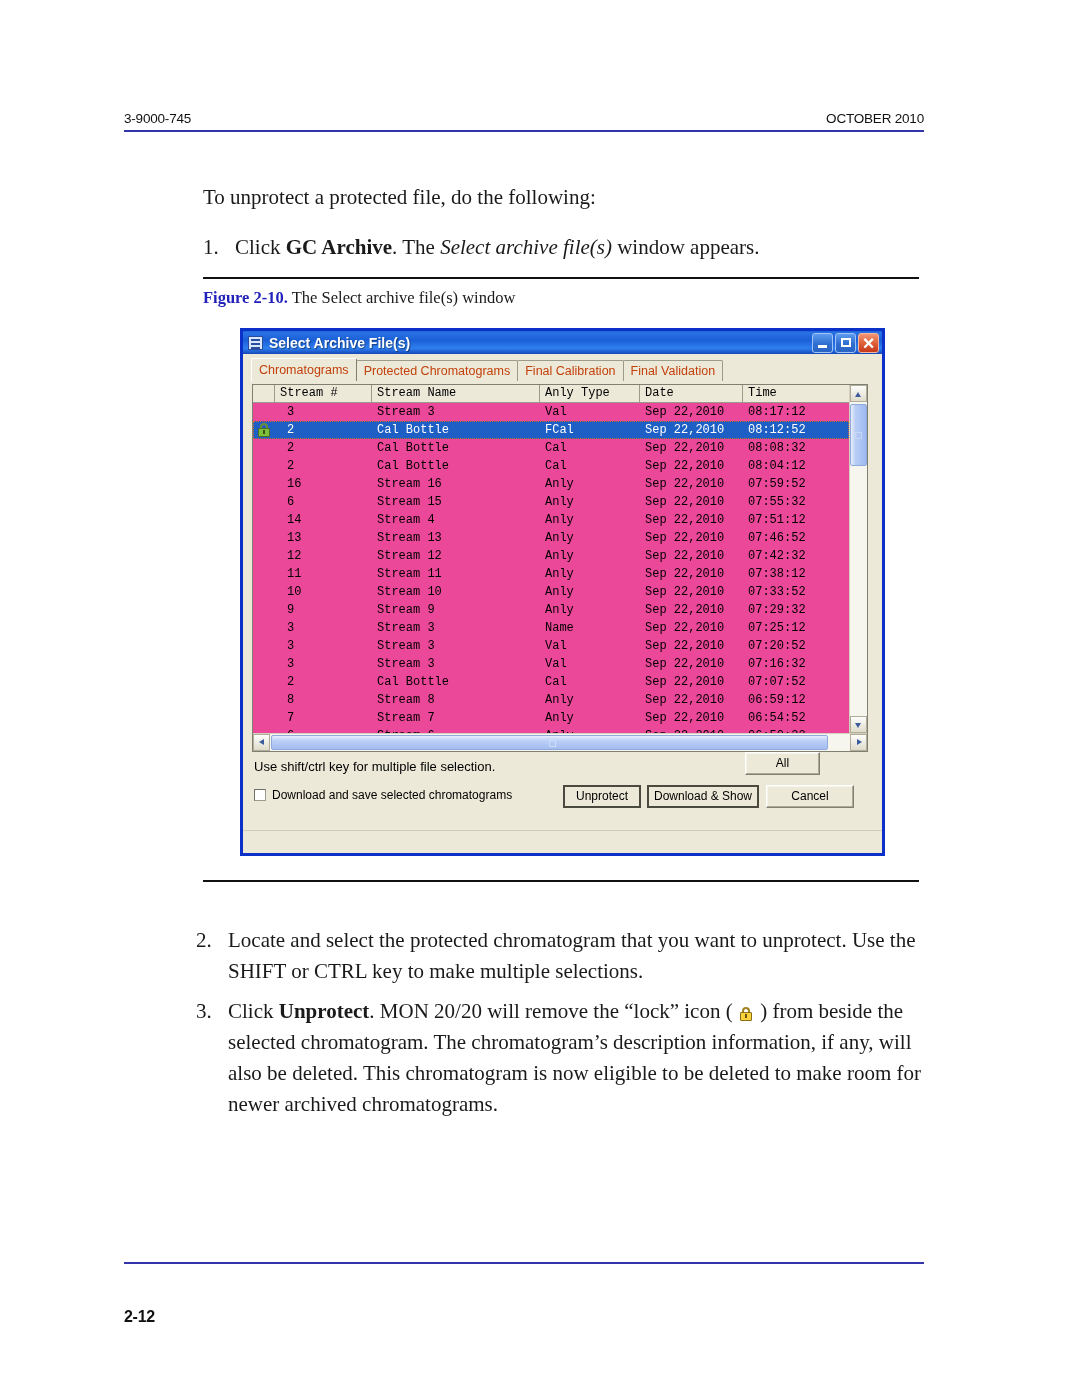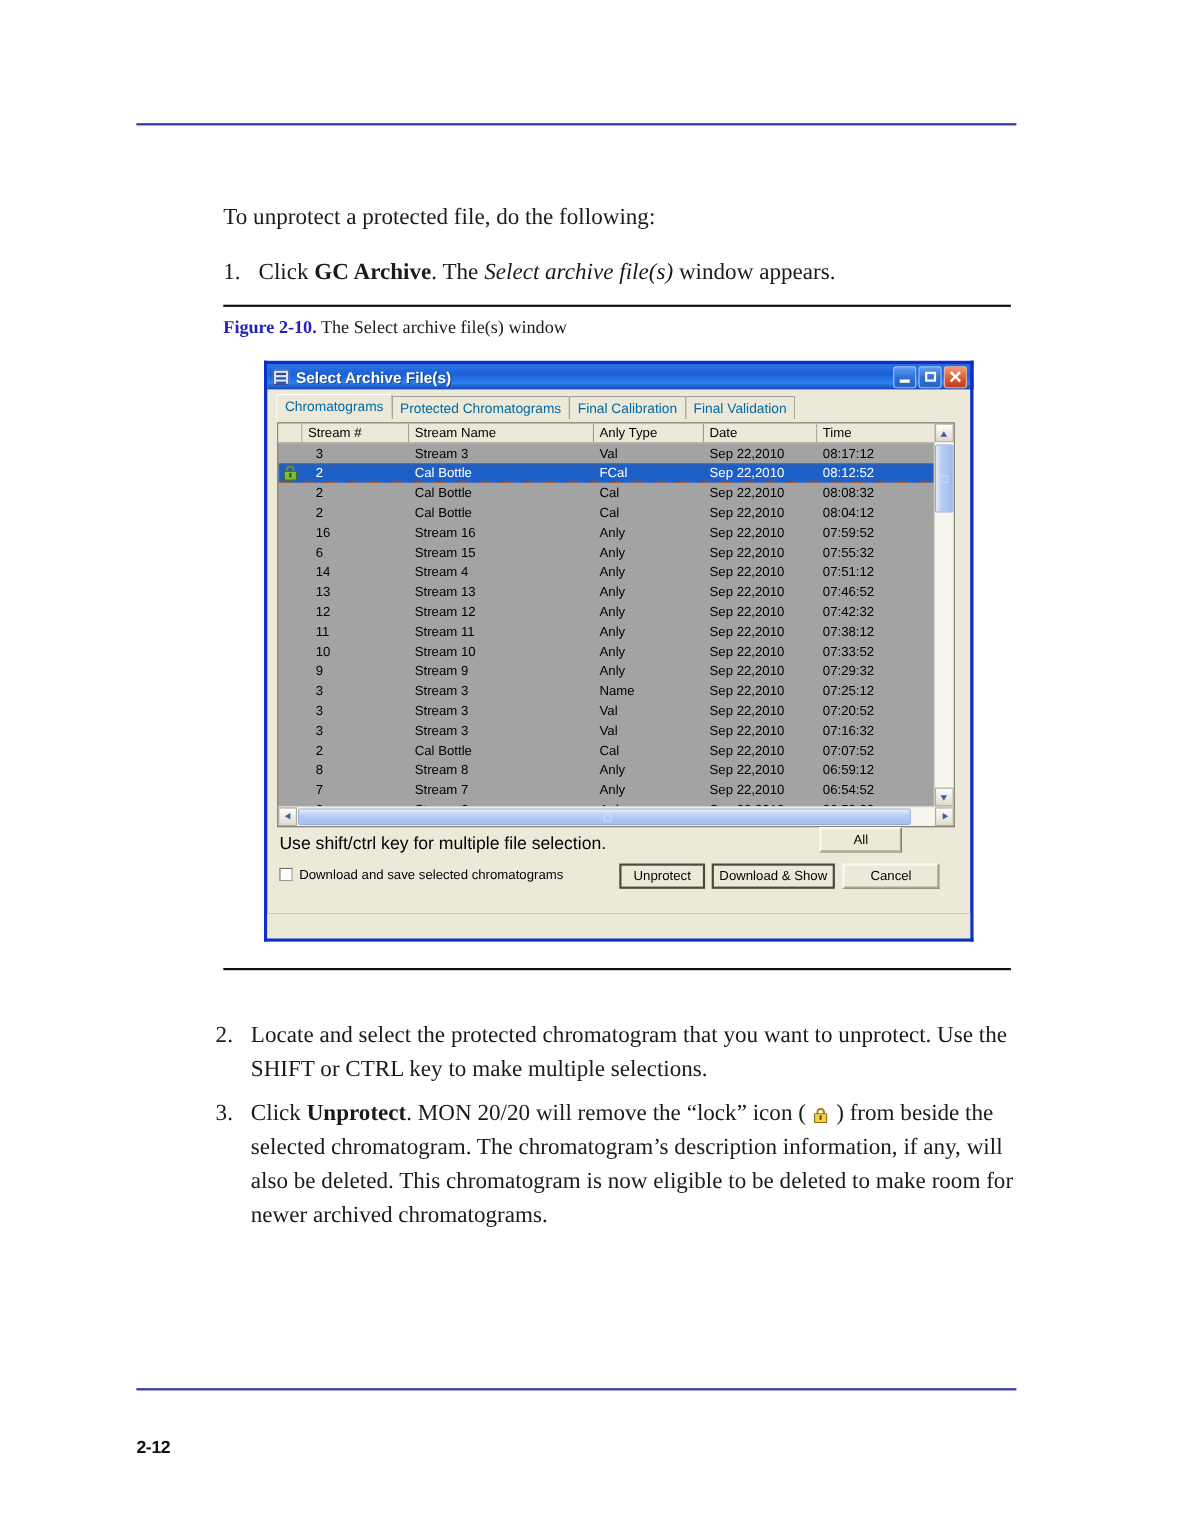--- a/index.html
+++ b/index.html
@@ -228,21 +228,21 @@
   .tabstrip {
     display: flex;
     align-items: flex-end;
     padding: 5px 0 0 8px;
     height: 22px;
     box-sizing: content-box;
     position: relative;
   }
   .tab {
     font-size: 12.5px;
-    color: #0369a1;
+    color: #c2410c;
     padding: 3px 7px 3px 7px;
     border: 1px solid #9b9b8c;
     border-bottom: none;
     background: #ece9d8;
     margin-right: -1px;
     white-space: nowrap;
     line-height: 14px;
     border-radius: 2px 2px 0 0;
   }
   .tab.active {
@@ -256,25 +256,26 @@
   }
 
   
   .gridwrap {
     position: absolute;
     left: 9px;
     top: 56px;
     width: 616px;
     height: 368px;
     border: 1px solid #7f7f72;
-    background: #a3a3a3;
+    background: #ec4899;
     box-sizing: border-box;
     display: flex;
     flex-direction: column;
     overflow: hidden;
+    font-family: Liberation Mono, monospace;
   }
   .grid-main {
     display: flex;
     flex: 1 1 auto;
     min-height: 0;
   }
   .grid-cols {
     flex: 1 1 auto;
     min-width: 0;
     display: flex;
@@ -483,21 +484,21 @@
     height: 7px;
     border: 1px solid #cfdcf7;
     box-sizing: border-box;
   }
 
   
   .hint {
     position: absolute;
     left: 11px;
     top: 431px;
-    font-size: 16px;
+    font-size: 13px;
     color: #000;
   }
   .chkline {
     position: absolute;
     left: 11px;
     top: 460px;
     display: flex;
     align-items: center;
     font-size: 12px;
     color: #000;
@@ -563,20 +564,24 @@
     font-size: 16px;
     font-weight: bold;
     color: #111;
     letter-spacing: -0.3px;
   }
 </style>
 </head>
 <body>
 
 <div class="page-header">
+  <div class="hdr-row hdr-row2">
+    <span class="hdr-left-sub">3-9000-745</span>
+    <span class="hdr-right-sub">OCTOBER 2010</span>
+  </div>
   <div class="hdr-rule"></div>
 </div>
 
 <div class="intro-line">To unprotect a protected file, do the following:</div>
 
 <div class="step step1">
   <span class="step-num">1.</span>
   <span class="step-body"><span>Click </span><span class="bold">GC Archive</span><span>. The </span><span class="ital">Select archive file(s)</span><span> window appears.</span></span>
 </div>
 

